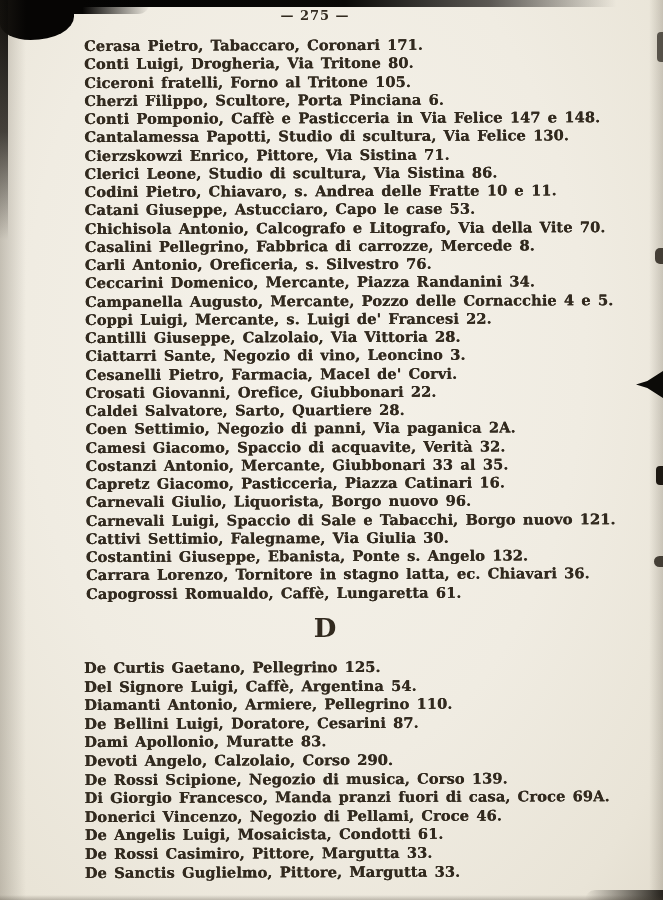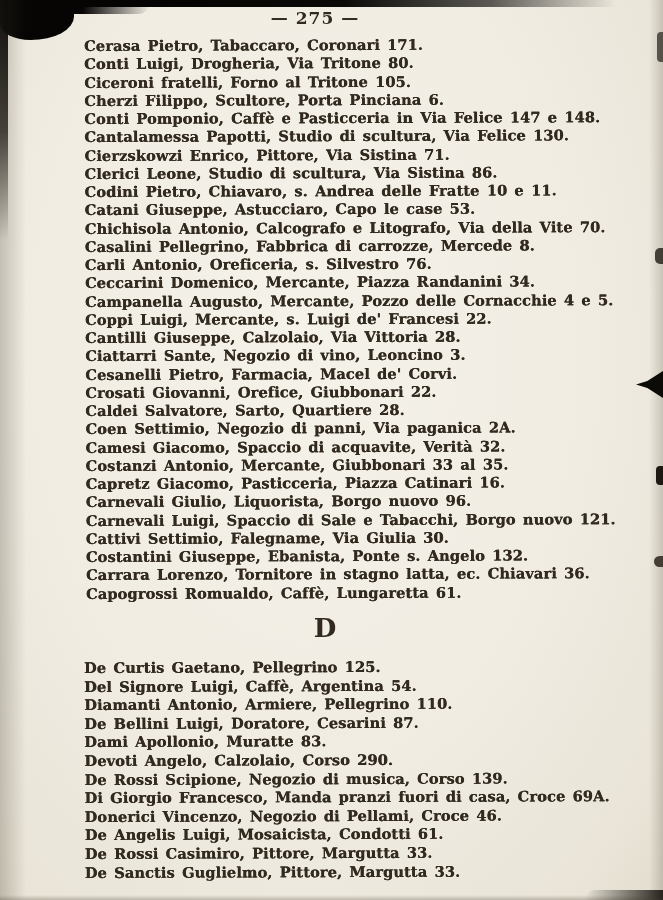--- a/index.html
+++ b/index.html
@@ -73,21 +73,21 @@
   }
   .bottom-shade {
     bottom: 0; left: 0; width: 663px; height: 5px;
     background: linear-gradient(to top, rgba(64,57,45,0.28), rgba(64,57,45,0));
   }
   
   .pagenum {
     position: absolute;
     top: 8px; left: 0; width: 630px;
     text-align: center;
-    font-size: 17px;
+    font-size: 13px;
     font-weight: bold;
     letter-spacing: 1px;
   }
   .entries {
     position: absolute;
     left: 84px;
     right: 10px;
     transform: rotate(-0.2deg);
     transform-origin: left top;
   }

